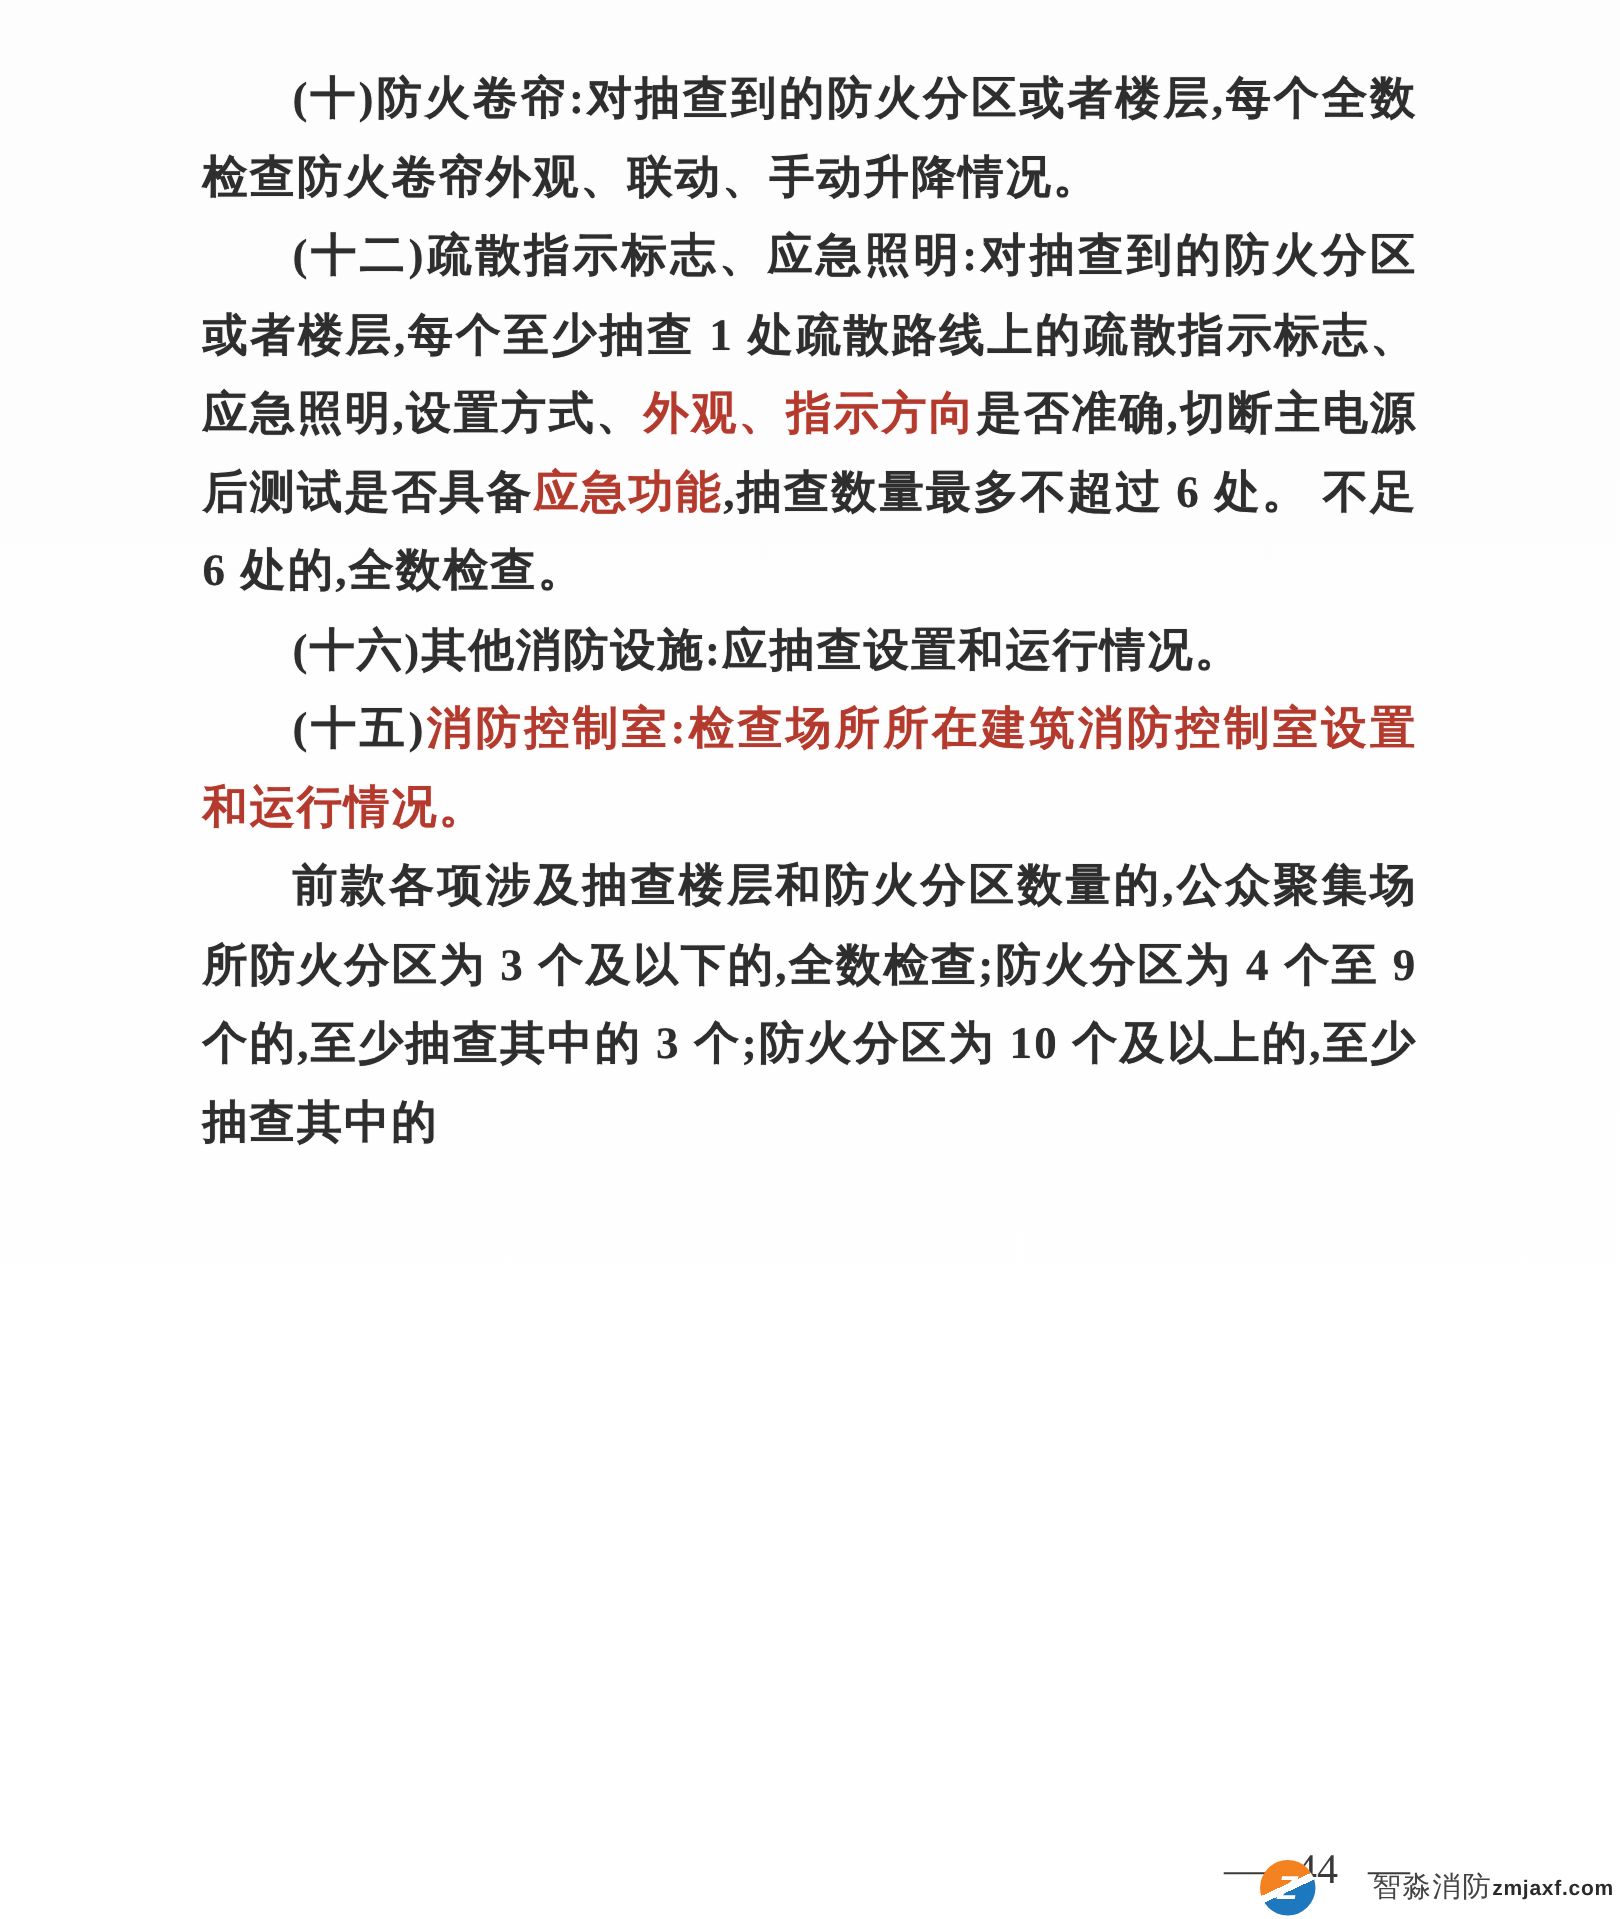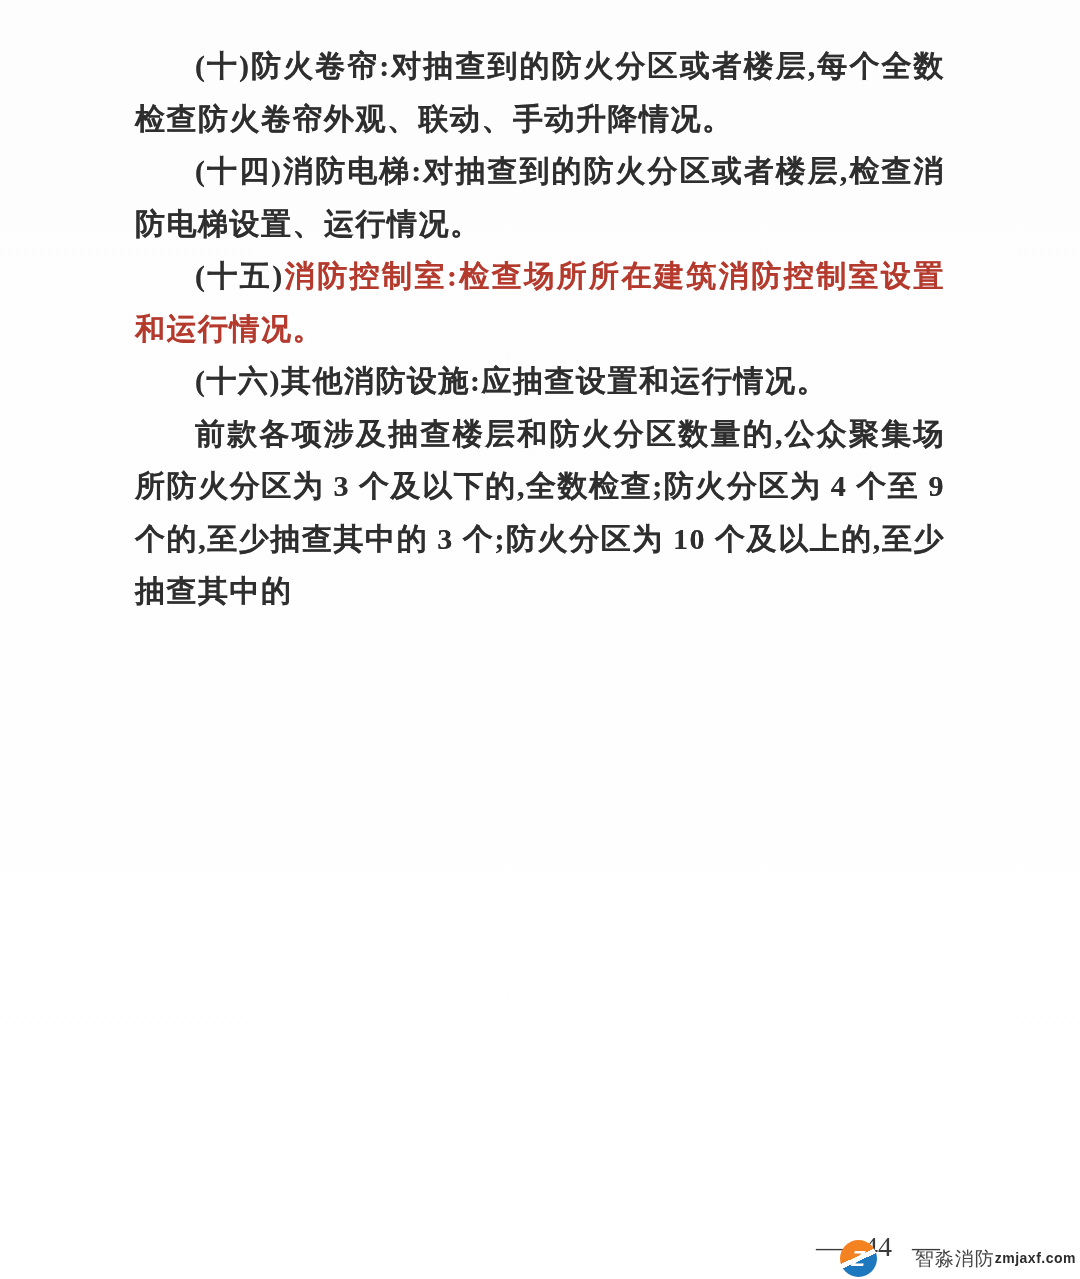--- a/index.html
+++ b/index.html
@@ -95,23 +95,23 @@
     text-align: right;
   }
 </style>
 </head>
 <body>
 
 <div class="page">
 
   <main class="doc-body">
       <p class="para"><span>(十)防火卷帘:对抽查到的防火分区或者楼层,每个全数检查防火卷帘外观、联动、手动升降情况。</span></p>
-      <p class="para"><span>(十四)消防电梯:对抽查到的防火分区或者楼层,检查消防电梯设置、运行情况。</span></p>
+      <p class="para"><span>(十二)疏散指示标志、应急照明:对抽查到的防火分区或者楼层,每个至少抽查 1 处疏散路线上的疏散指示标志、应急照明,设置方式、</span><span class="red">外观、指示方向</span><span>是否准确,切断主电源后测试是否具备</span><span class="red">应急功能</span><span>,抽查数量最多不超过 6 处。 不足 6 处的,全数检查。</span></p>
+      <p class="para"><span>(十六)其他消防设施:应抽查设置和运行情况。</span></p>
       <p class="para"><span>(十五)</span><span class="red">消防控制室:检查场所所在建筑消防控制室设置和运行情况。</span></p>
-      <p class="para"><span>(十六)其他消防设施:应抽查设置和运行情况。</span></p>
       <p class="para"><span>前款各项涉及抽查楼层和防火分区数量的,公众聚集场所防火分区为 3 个及以下的,全数检查;防火分区为 4 个至 9 个的,至少抽查其中的 3 个;防火分区为 10 个及以上的,至少抽查其中的</span></p>
     </main>
 
   <div class="footer">
     <span>—</span>
     <span>44</span>
     <span>—</span>
   </div>
 
   <div class="watermark">

